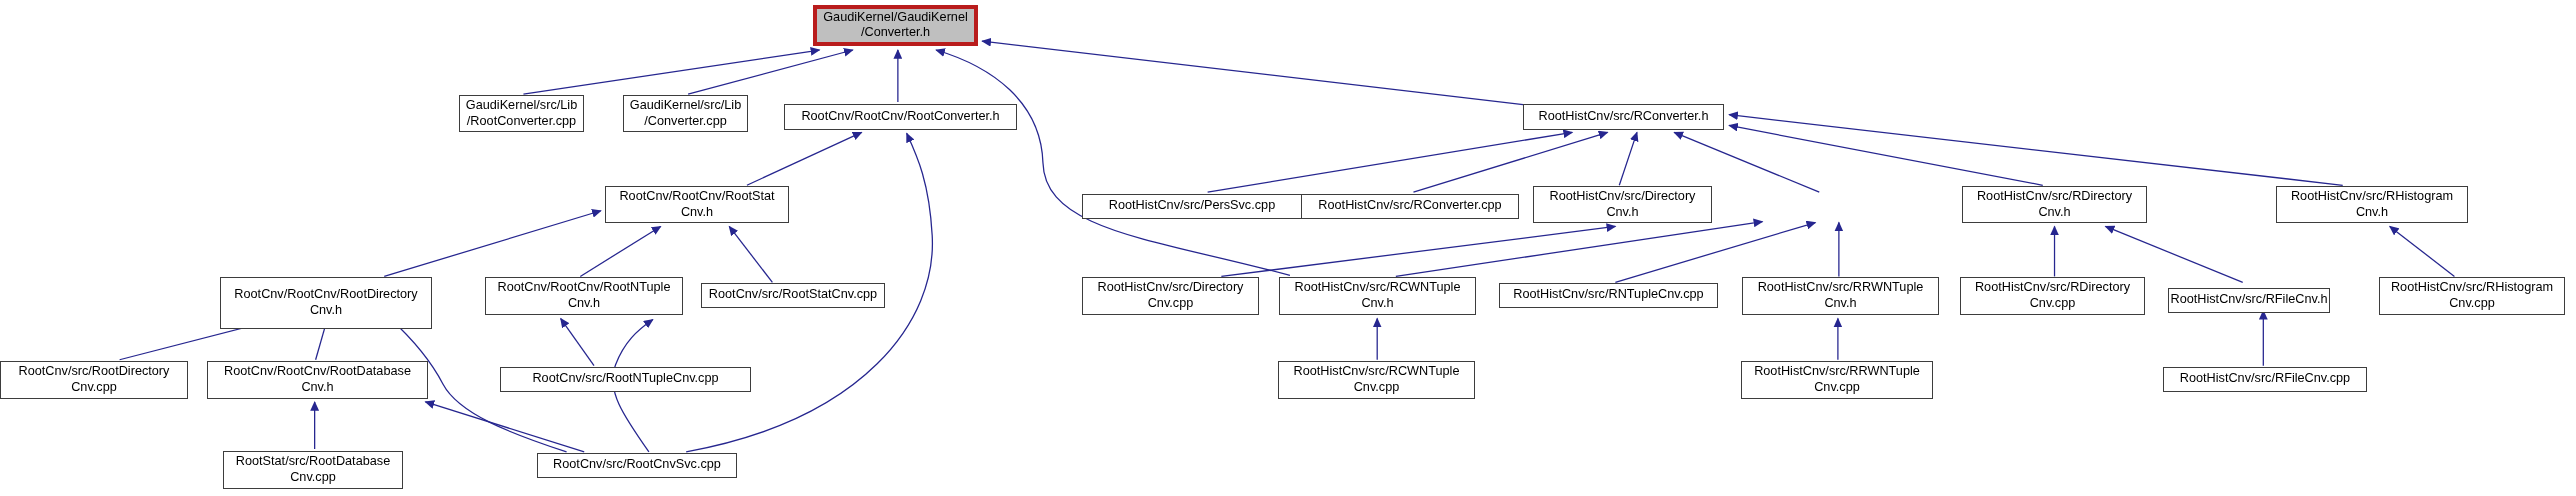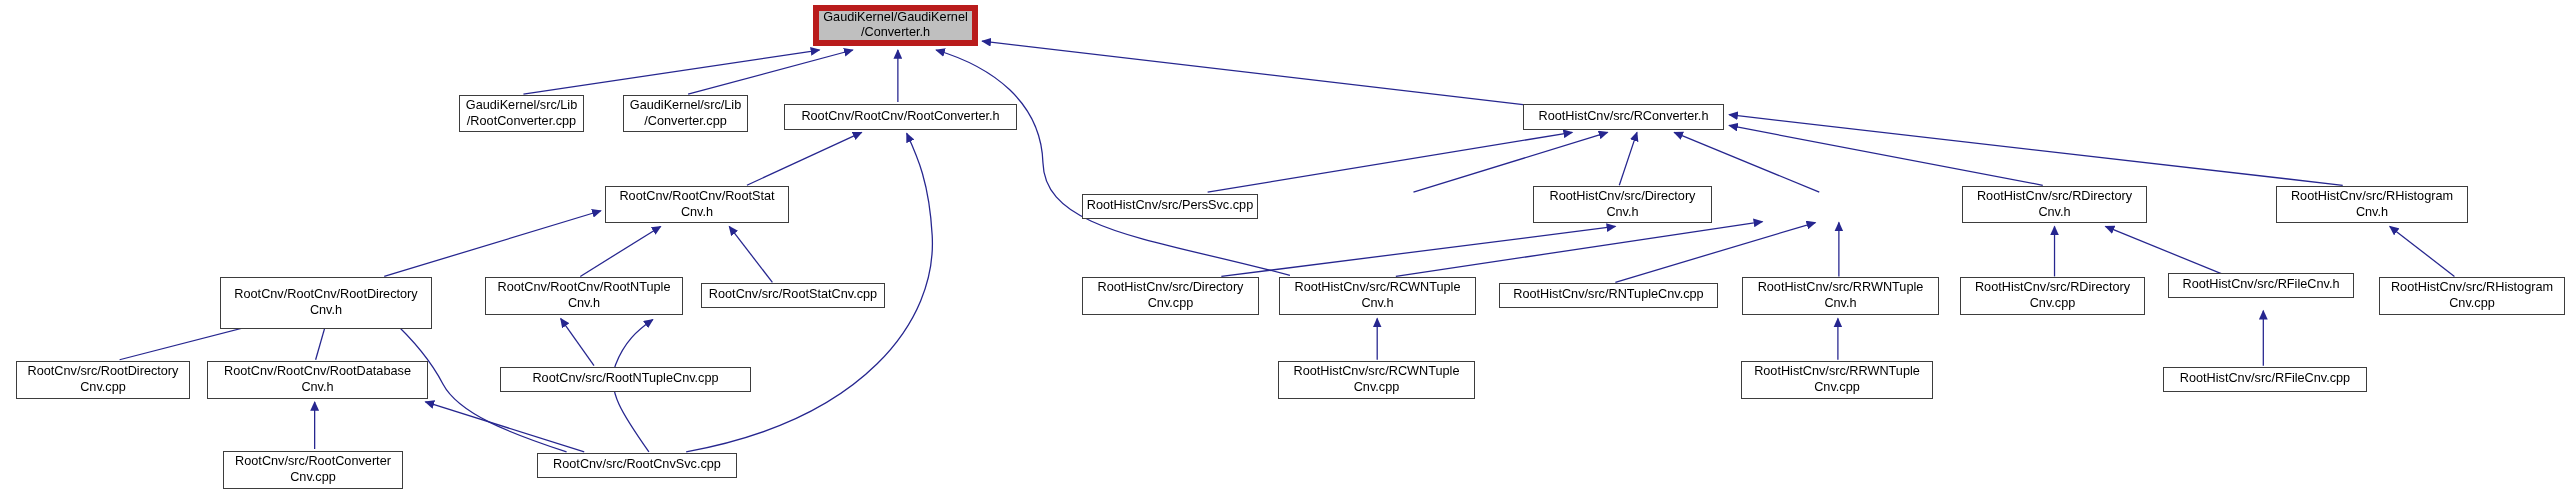--- a/index.html
+++ b/index.html
@@ -22,21 +22,21 @@
     justify-content:center;
     text-align:center;
     font-size:12.7px;
     line-height:15.7px;
     color:#000000;
     white-space:nowrap;
     z-index:2;
   }
   .node.root{
     background:#bfbfbf;
-    border:6px solid #b91c1c;
+    border:4px solid #b91c1c;
   }
   .edge{
     fill:none;
     stroke:#26268f;
     stroke-width:1.3;
   }
 </style>
 </head>
 <body>
 
@@ -100,22 +100,25 @@
     <span>RootCnv/RootCnv/RootConverter.h</span>
   </div>
   <div class="node" style="left:1523px;top:104px;width:201px;height:25.5px">
     <span>RootHistCnv/src/RConverter.h</span>
   </div>
 
   <div class="node" style="left:605px;top:186px;width:184px;height:37px">
     <span>RootCnv/RootCnv/RootStat</span>
     <span>Cnv.h</span>
   </div>
-  <div class="node" style="left:1082px;top:194px;width:176px;height:24.5px">
+  <div class="node" style="left:1082px;top:194px;width:220px;height:24.5px">
     <span>RootHistCnv/src/PersSvc.cpp</span>
+  </div>
+  <div class="node" style="left:1301px;top:194px;width:218px;height:24.5px">
+    <span>RootHistCnv/src/RConverter.cpp</span>
   </div>
   <div class="node" style="left:1533px;top:186px;width:179px;height:37px">
     <span>RootHistCnv/src/Directory</span>
     <span>Cnv.h</span>
   </div>
   <div class="node" style="left:1962px;top:186px;width:185px;height:37px">
     <span>RootHistCnv/src/RDirectory</span>
     <span>Cnv.h</span>
   </div>
   <div class="node" style="left:2276px;top:186px;width:192px;height:37px">
@@ -146,29 +149,29 @@
     <span>RootHistCnv/src/RNTupleCnv.cpp</span>
   </div>
   <div class="node" style="left:1742px;top:277px;width:197px;height:38px">
     <span>RootHistCnv/src/RRWNTuple</span>
     <span>Cnv.h</span>
   </div>
   <div class="node" style="left:1960px;top:277px;width:185px;height:38px">
     <span>RootHistCnv/src/RDirectory</span>
     <span>Cnv.cpp</span>
   </div>
-  <div class="node" style="left:2168px;top:273px;width:186px;height:24.5px">
+  <div class="node" style="left:2168px;top:288px;width:162px;height:24.5px">
     <span>RootHistCnv/src/RFileCnv.h</span>
   </div>
   <div class="node" style="left:2379px;top:277px;width:186px;height:38px">
     <span>RootHistCnv/src/RHistogram</span>
     <span>Cnv.cpp</span>
   </div>
 
-  <div class="node" style="left:16px;top:361px;width:174px;height:38px">
+  <div class="node" style="left:0;top:361px;width:188px;height:38px">
     <span>RootCnv/src/RootDirectory</span>
     <span>Cnv.cpp</span>
   </div>
   <div class="node" style="left:207px;top:361px;width:221px;height:38px">
     <span>RootCnv/RootCnv/RootDatabase</span>
     <span>Cnv.h</span>
   </div>
   <div class="node" style="left:500px;top:367px;width:251px;height:24.5px">
     <span>RootCnv/src/RootNTupleCnv.cpp</span>
   </div>
@@ -178,21 +181,21 @@
   </div>
   <div class="node" style="left:1741px;top:361px;width:192px;height:38px">
     <span>RootHistCnv/src/RRWNTuple</span>
     <span>Cnv.cpp</span>
   </div>
   <div class="node" style="left:2163px;top:367px;width:204px;height:24.5px">
     <span>RootHistCnv/src/RFileCnv.cpp</span>
   </div>
 
   <div class="node" style="left:223px;top:451px;width:180px;height:38px">
-    <span>RootCnv/src/RootConverter</span>
+    <span>RootStat/src/RootDatabase</span>
     <span>Cnv.cpp</span>
   </div>
   <div class="node" style="left:537px;top:453px;width:200px;height:24.5px">
     <span>RootCnv/src/RootCnvSvc.cpp</span>
   </div>
 
 </div>
 
 
 </body></html>

